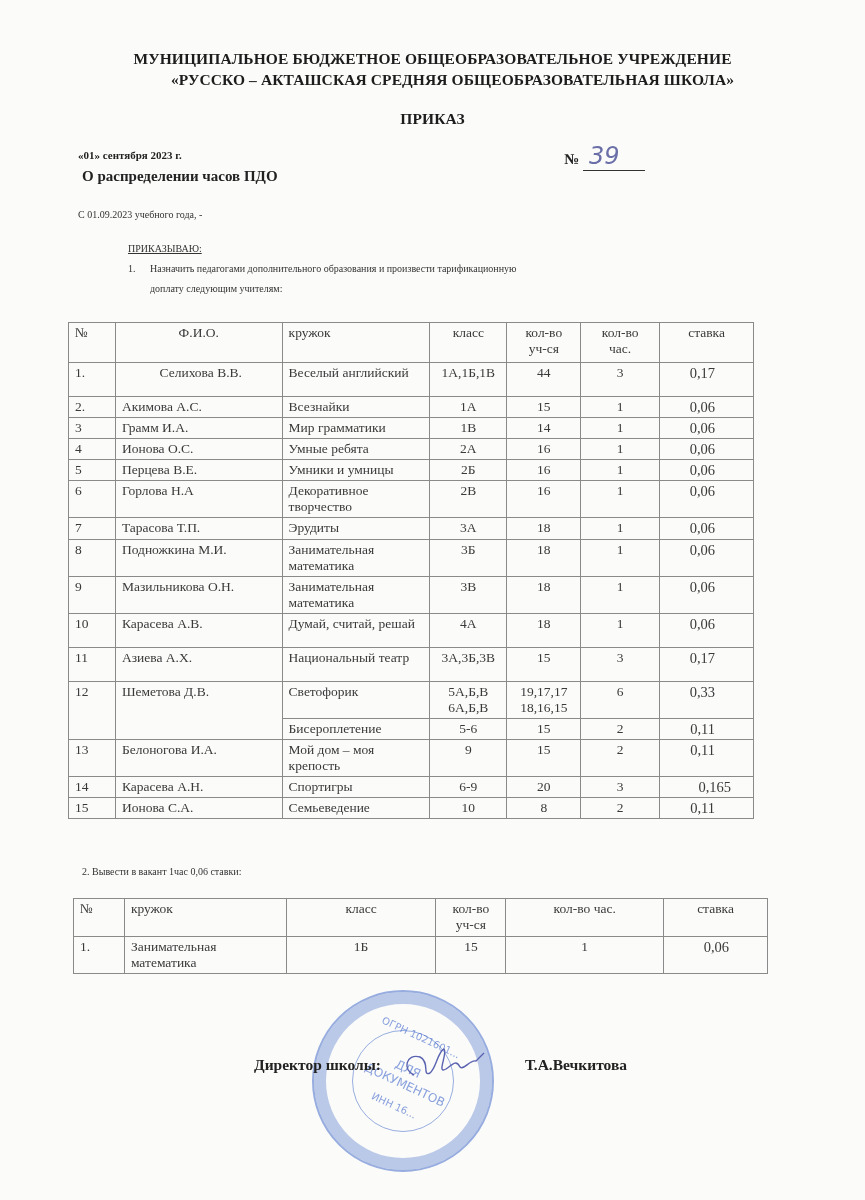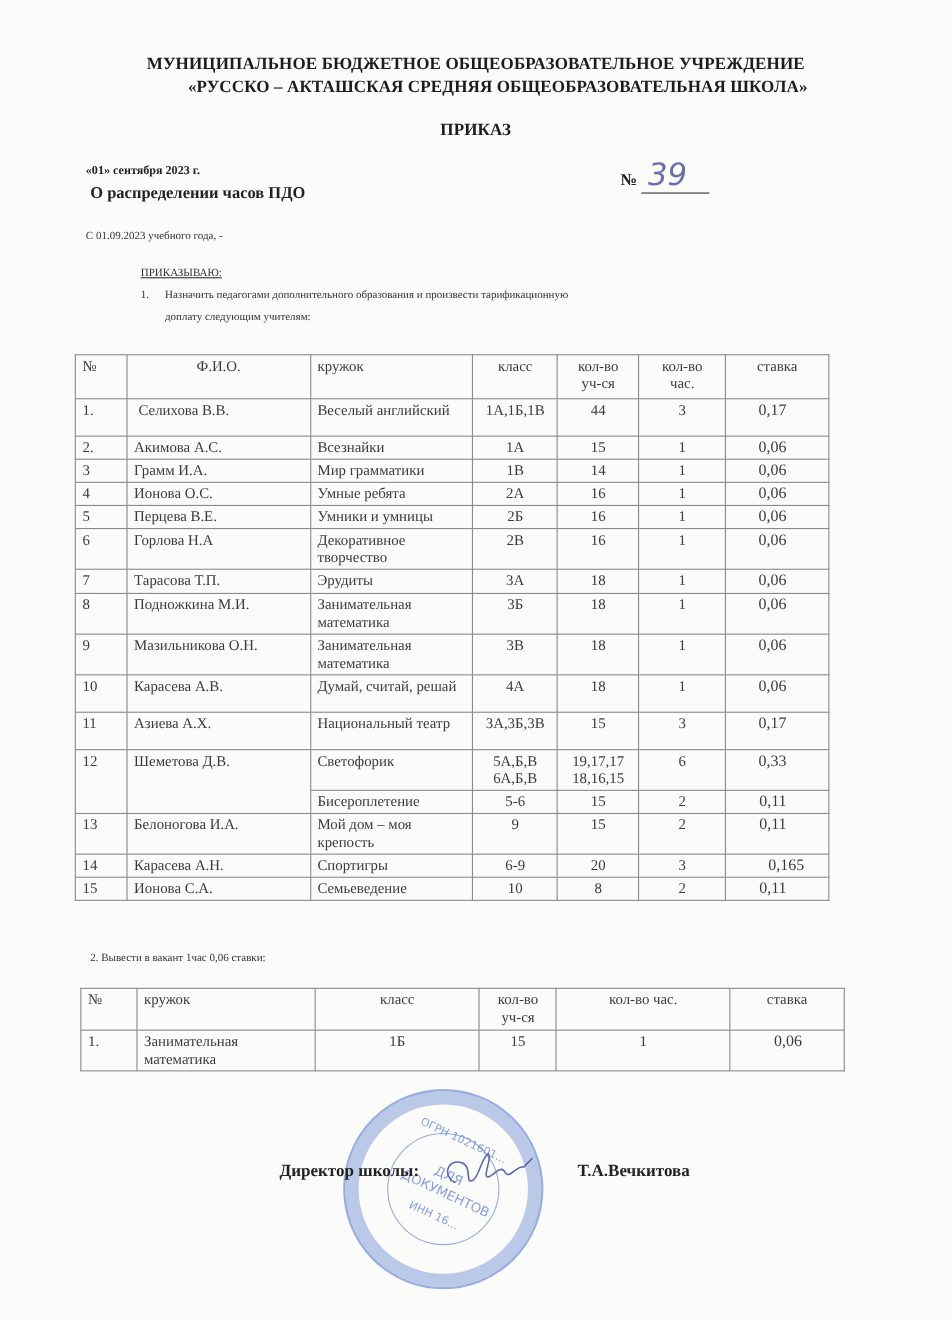--- a/index.html
+++ b/index.html
@@ -13,21 +13,21 @@
     .hdr {
       left: 0; width: 865px; text-align: center;
       font-weight: bold; font-size: 15.5px; letter-spacing: 0.1px; color: #1c1c1c;
     }
     .bold { font-weight: bold; }
     .txt { font-size: 10px; color: #333; }
     table.t { position: absolute; border-collapse: collapse; font-size: 13.5px; color: #3a3a3a; }
     table.t td { border: 1px solid #8a8a8a; vertical-align: top; padding: 2px 6px; line-height: 16px; }
     table.t td.c { text-align: center; }
     table.t td.r { text-align: right; padding-right: 38px; font-size: 14.5px; }
-    .hw { font-family: "DejaVu Sans", sans-serif; font-style: italic; color: #6b6fa8; font-size: 28px; }
+    .hw { font-family: "DejaVu Sans", sans-serif; font-style: italic; color: #6b6fa8; font-size: 24px; }
     .underline { border-bottom: 1px solid #333; }
     .stamp {
       left: 312px; top: 990px; width: 178px; height: 178px; border-radius: 50%;
       border: 2px solid rgba(70,110,200,0.55);
       box-shadow: inset 0 0 0 10px rgba(255,255,255,0), inset 0 0 0 12px rgba(70,110,200,0.35);
     }
     .stamp-inner {
       position: absolute; left: 38px; top: 38px; width: 100px; height: 100px; border-radius: 50%;
       border: 1.5px solid rgba(70,110,200,0.55);
     }
@@ -69,21 +69,21 @@
     <td>№</td>
     <td class="c">Ф.И.О.</td>
     <td>кружок</td>
     <td class="c">класс</td>
     <td class="c"><span>кол-во</span><br><span>уч-ся</span></td>
     <td class="c"><span>кол-во</span><br><span>час.</span></td>
     <td class="c">ставка</td>
   </tr>
   <tr style="height:34px;">
     <td>1.</td>
-    <td style="padding-left:10px;">Селихова В.В.</td>
+    <td style="padding-left:10px;text-align:center;">Селихова В.В.</td>
     <td>Веселый английский</td>
     <td class="c">1А,1Б,1В</td>
     <td class="c">44</td>
     <td class="c">3</td>
     <td class="r">0,17</td>
   </tr>
   <tr>
     <td>2.</td>
     <td>Акимова А.С.</td>
     <td>Всезнайки</td>

